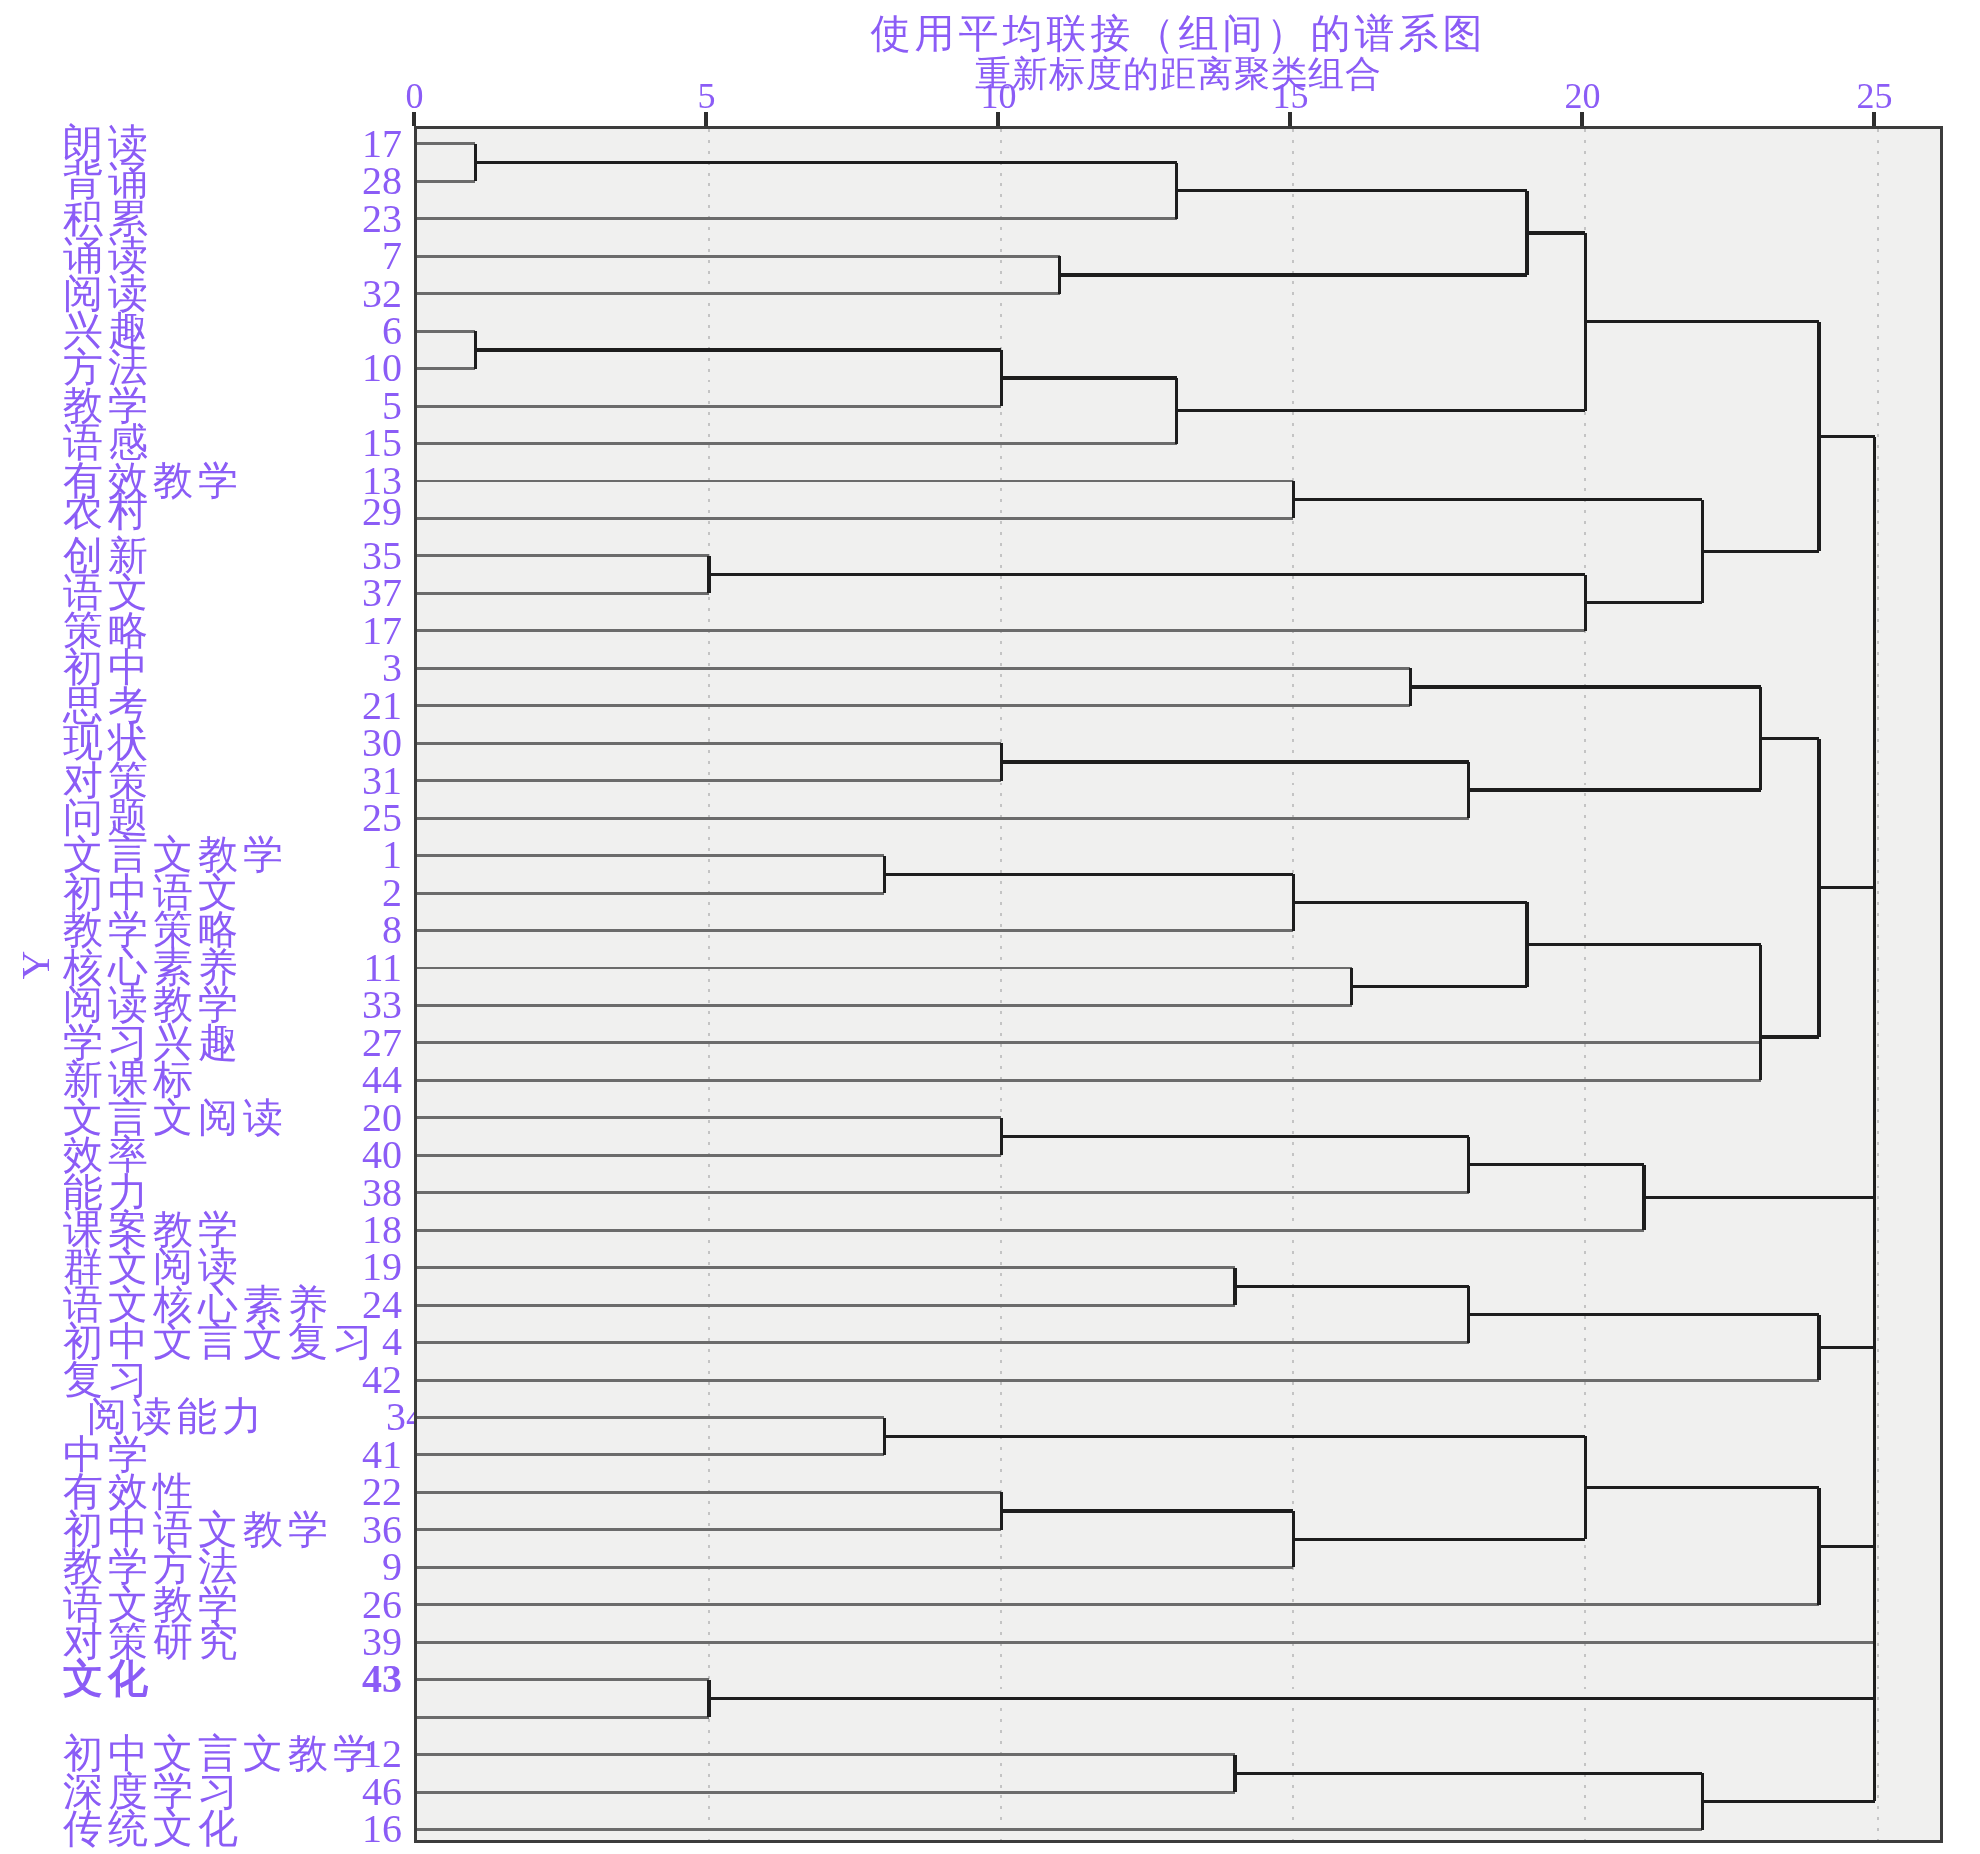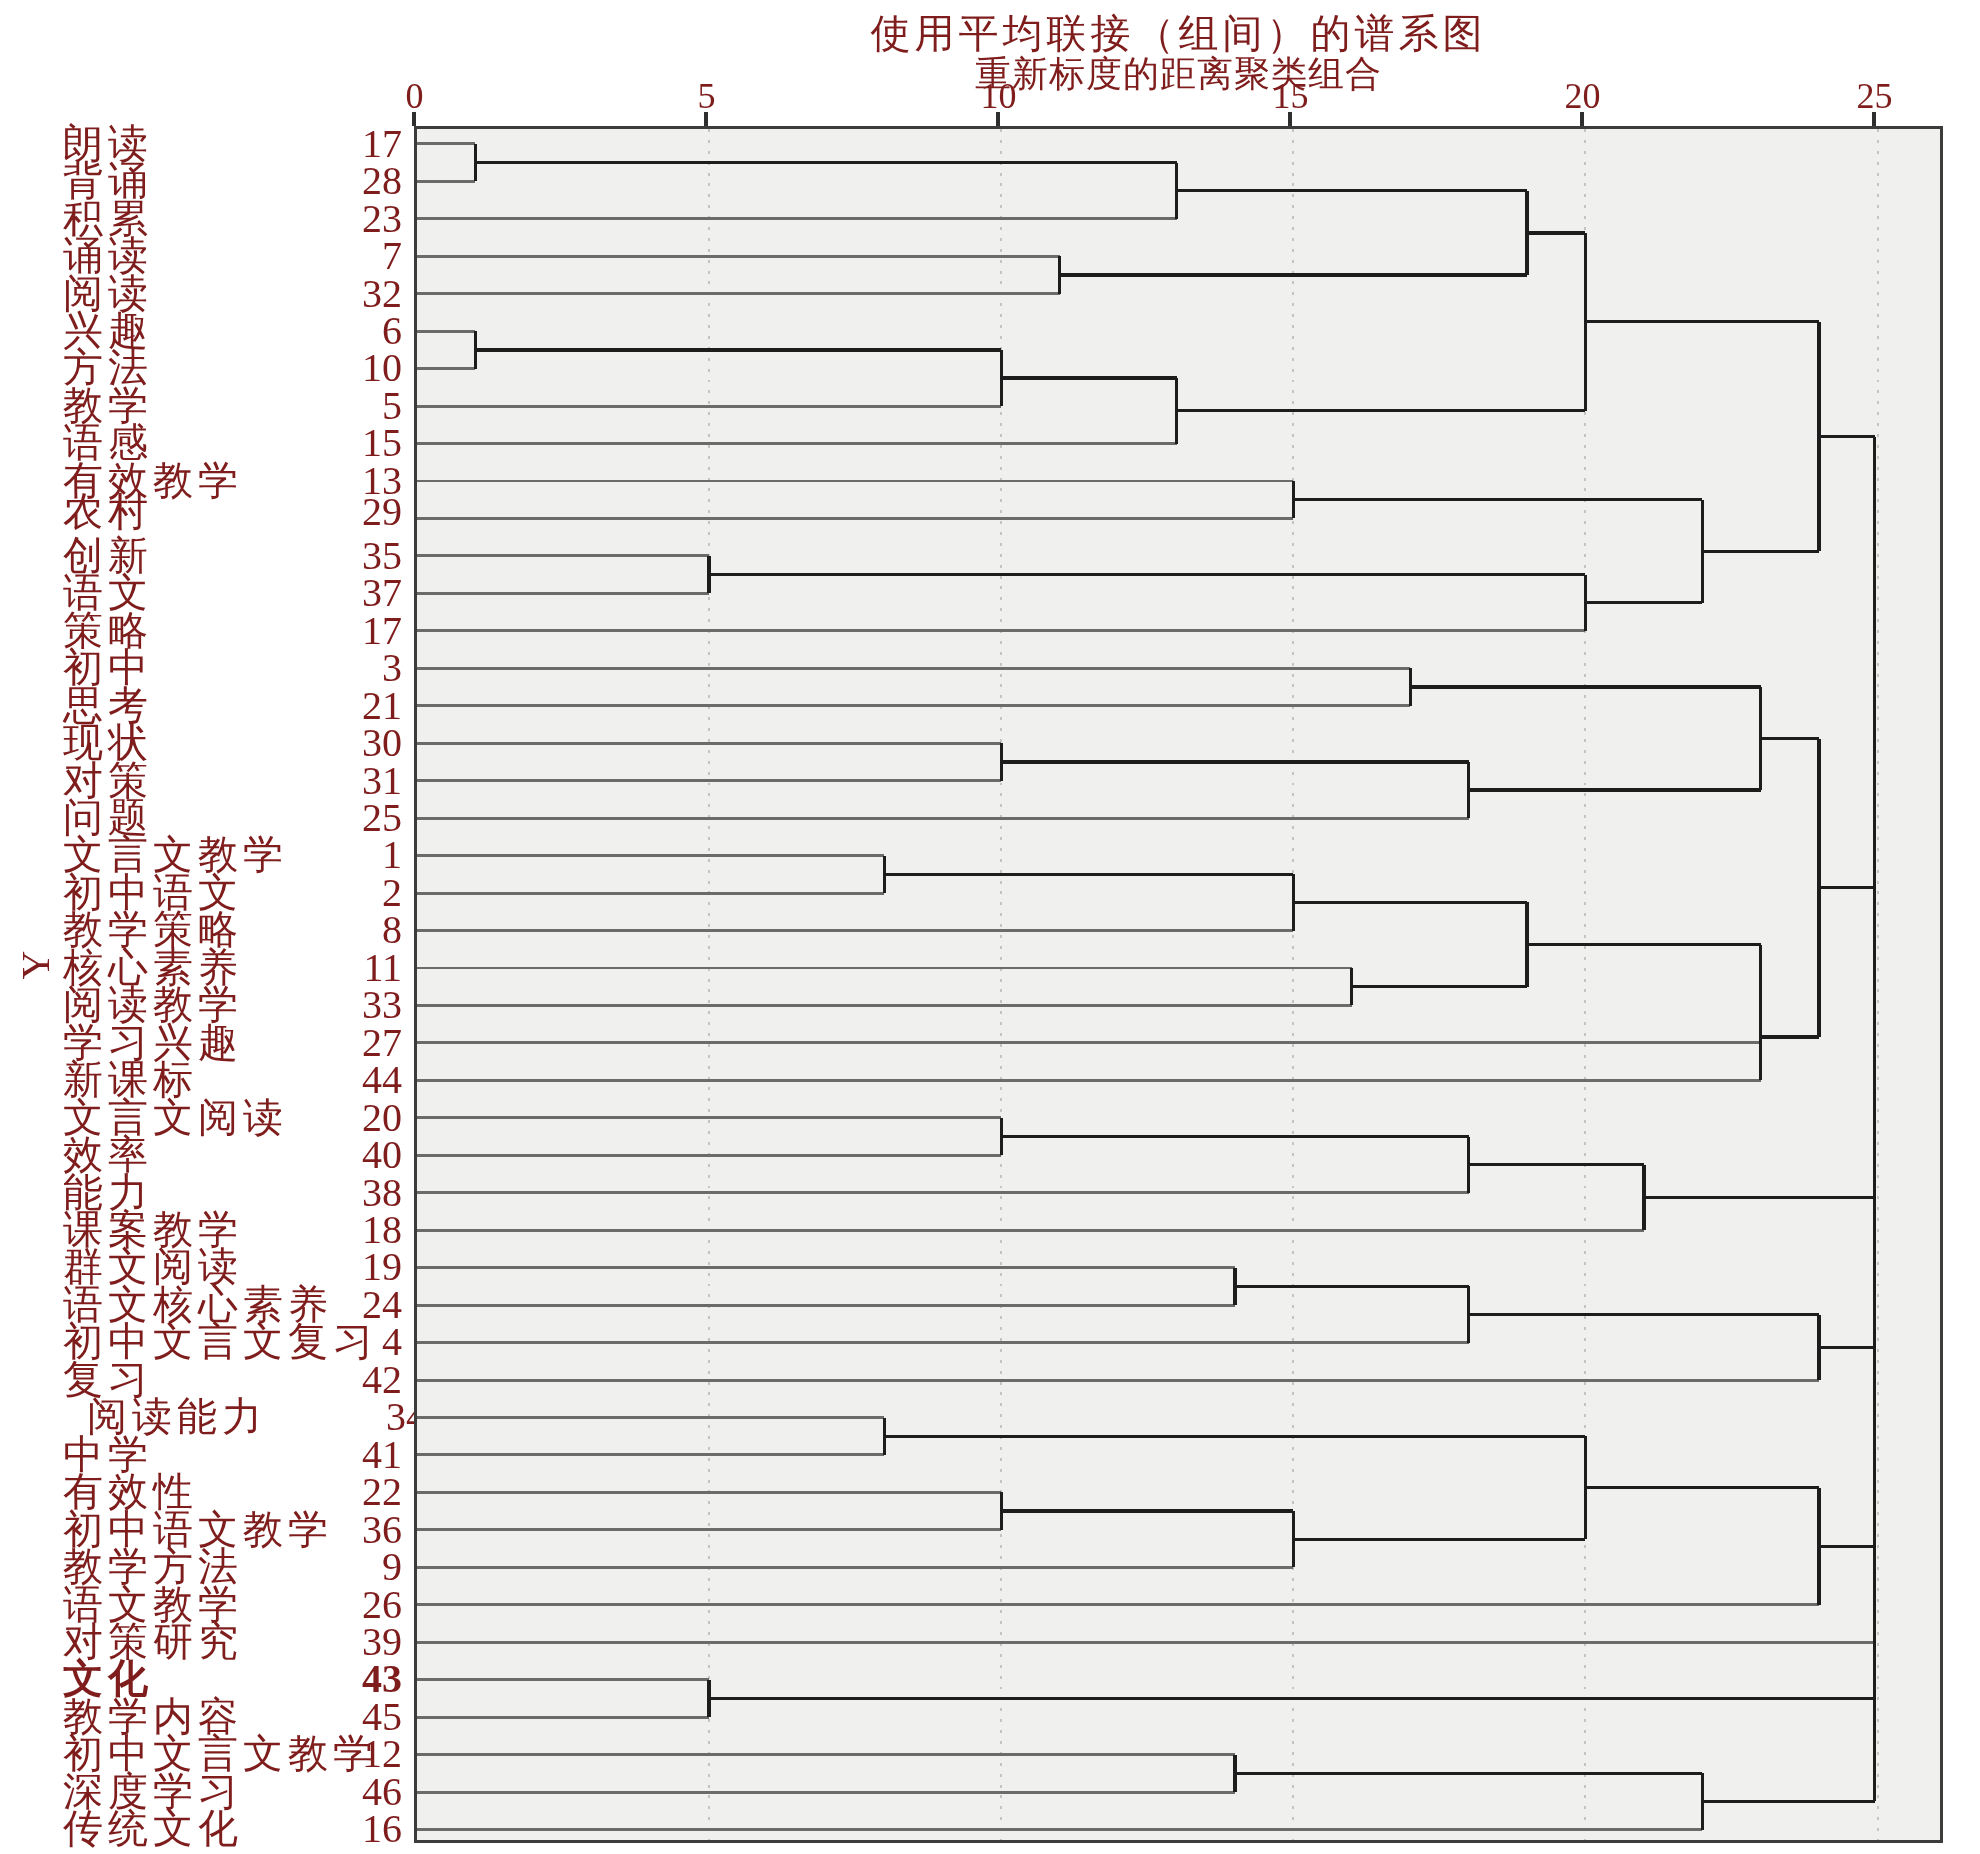--- a/index.html
+++ b/index.html
@@ -1,21 +1,21 @@
 <!DOCTYPE html>
 <html><head>
 <meta charset="utf-8">
 <style>
   html,body{margin:0;padding:0;background:#ffffff;}
   .screen{
     position:relative;
     width:1980px;height:1854px;
     background:#ffffff;
     font-family:"Liberation Serif","DejaVu Serif",serif;
-    color:#7f1d1d;
+    color:#8b5cf6;
     overflow:hidden;
   }
   .chart-title{
     position:absolute;left:414px;top:6px;width:1529px;
     text-align:center;font-size:40px;letter-spacing:4px;white-space:nowrap;
   }
   .chart-subtitle{
     position:absolute;left:414px;top:50px;width:1529px;
     text-align:center;font-size:36px;letter-spacing:1px;white-space:nowrap;
   }
@@ -235,24 +235,20 @@
         <span class="leaf-label">语文教学</span>
         <span class="leaf-case">26</span>
       </div>
       <div class="leaf-row" style="top: 1621px;">
         <span class="leaf-label">对策研究</span>
         <span class="leaf-case">39</span>
       </div>
       <div class="leaf-row" style="top: 1658px; font-weight: bold;">
         <span class="leaf-label">文化</span>
         <span class="leaf-case">43</span>
-      </div>
-      <div class="leaf-row" style="top: 1696px;">
-        <span class="leaf-label">教学内容</span>
-        <span class="leaf-case">45</span>
       </div>
       <div class="leaf-row" style="top: 1733px;">
         <span class="leaf-label">初中文言文教学</span>
         <span class="leaf-case">12</span>
       </div>
       <div class="leaf-row" style="top: 1771px;">
         <span class="leaf-label">深度学习</span>
         <span class="leaf-case">46</span>
       </div>
       <div class="leaf-row" style="top: 1808px;">

